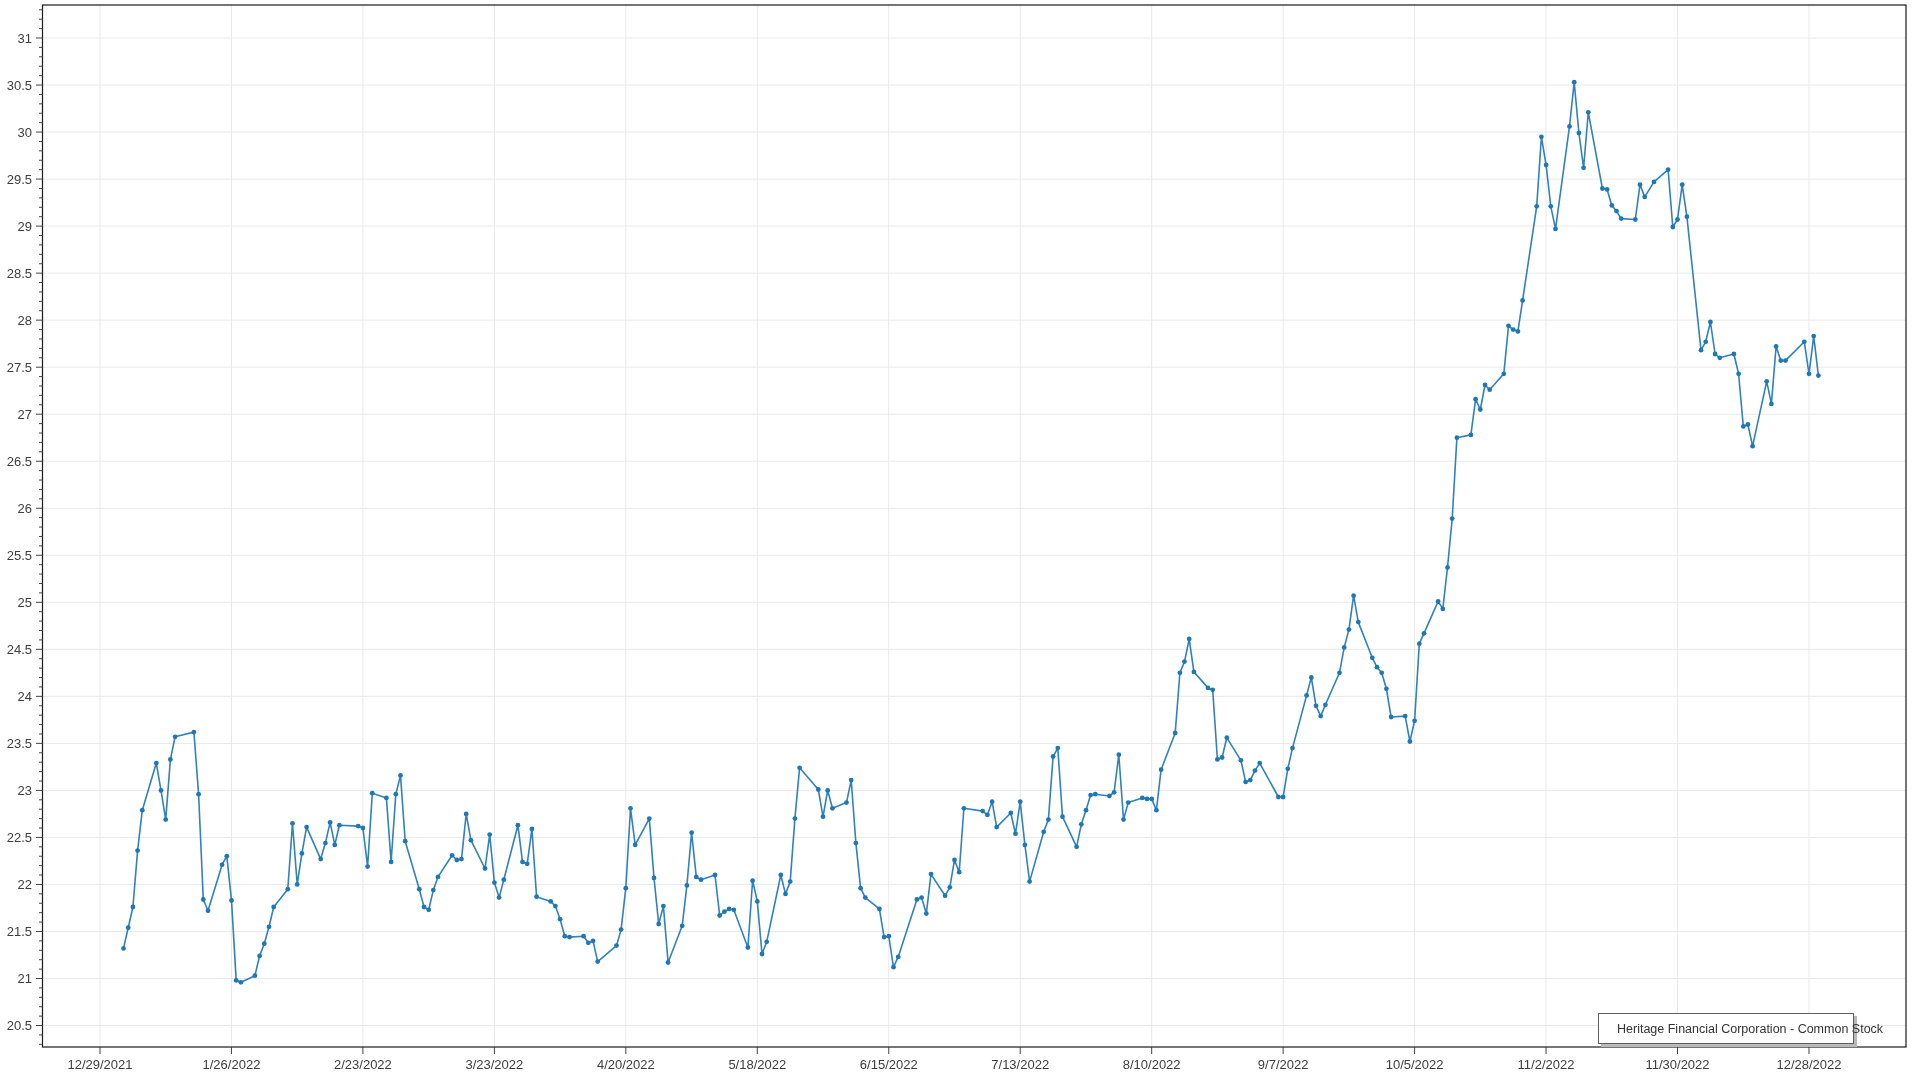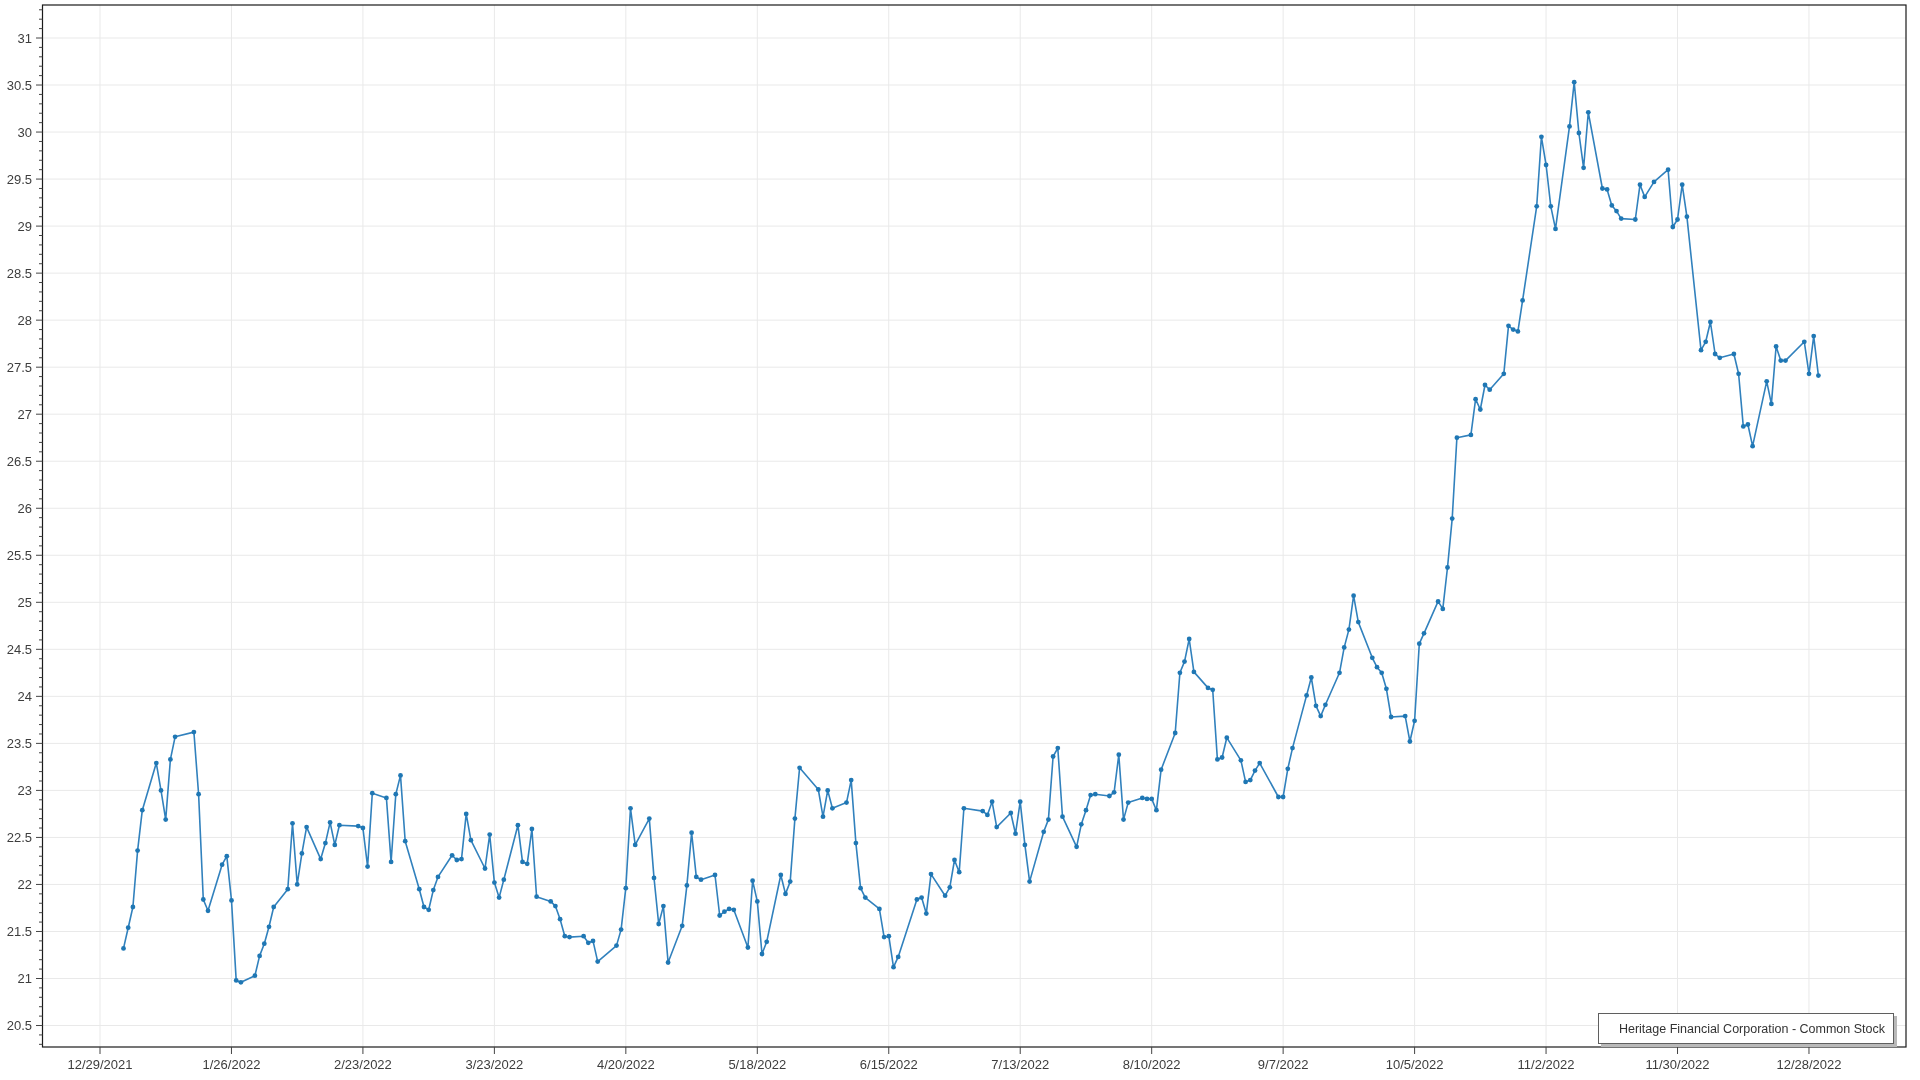--- a/index.html
+++ b/index.html
@@ -1,19 +1,19 @@
 <!DOCTYPE html>
 <html><head>
 <meta charset="utf-8">
 <style>
   html,body{margin:0;padding:0;background:#ffffff;width:1920px;height:1080px;overflow:hidden;
     font-family:"Liberation Sans",sans-serif;}
   #stage{position:relative;width:1920px;height:1080px;background:#fff;}
   svg text{font-family:"Liberation Sans",sans-serif;}
-  .legend{position:absolute;left:1598px;top:1013px;width:296px;height:31px;background:#fff;
+  .legend{position:absolute;left:1598px;top:1013px;width:256px;height:31px;background:#fff;
     border:1.5px solid #5f5f5f;box-shadow:3px 3px 0 #b9b9b9;display:flex;align-items:center;
     box-sizing:border-box;padding:0 8px 0 10px;}
   .legend-text{font-size:12.5px;color:#333;white-space:nowrap;margin-left:8px;}
 </style>
 </head>
 <body>
 
 <div id="stage">
   <svg id="chart" width="1920" height="1080" viewBox="0 0 1920 1080">
       <g>

